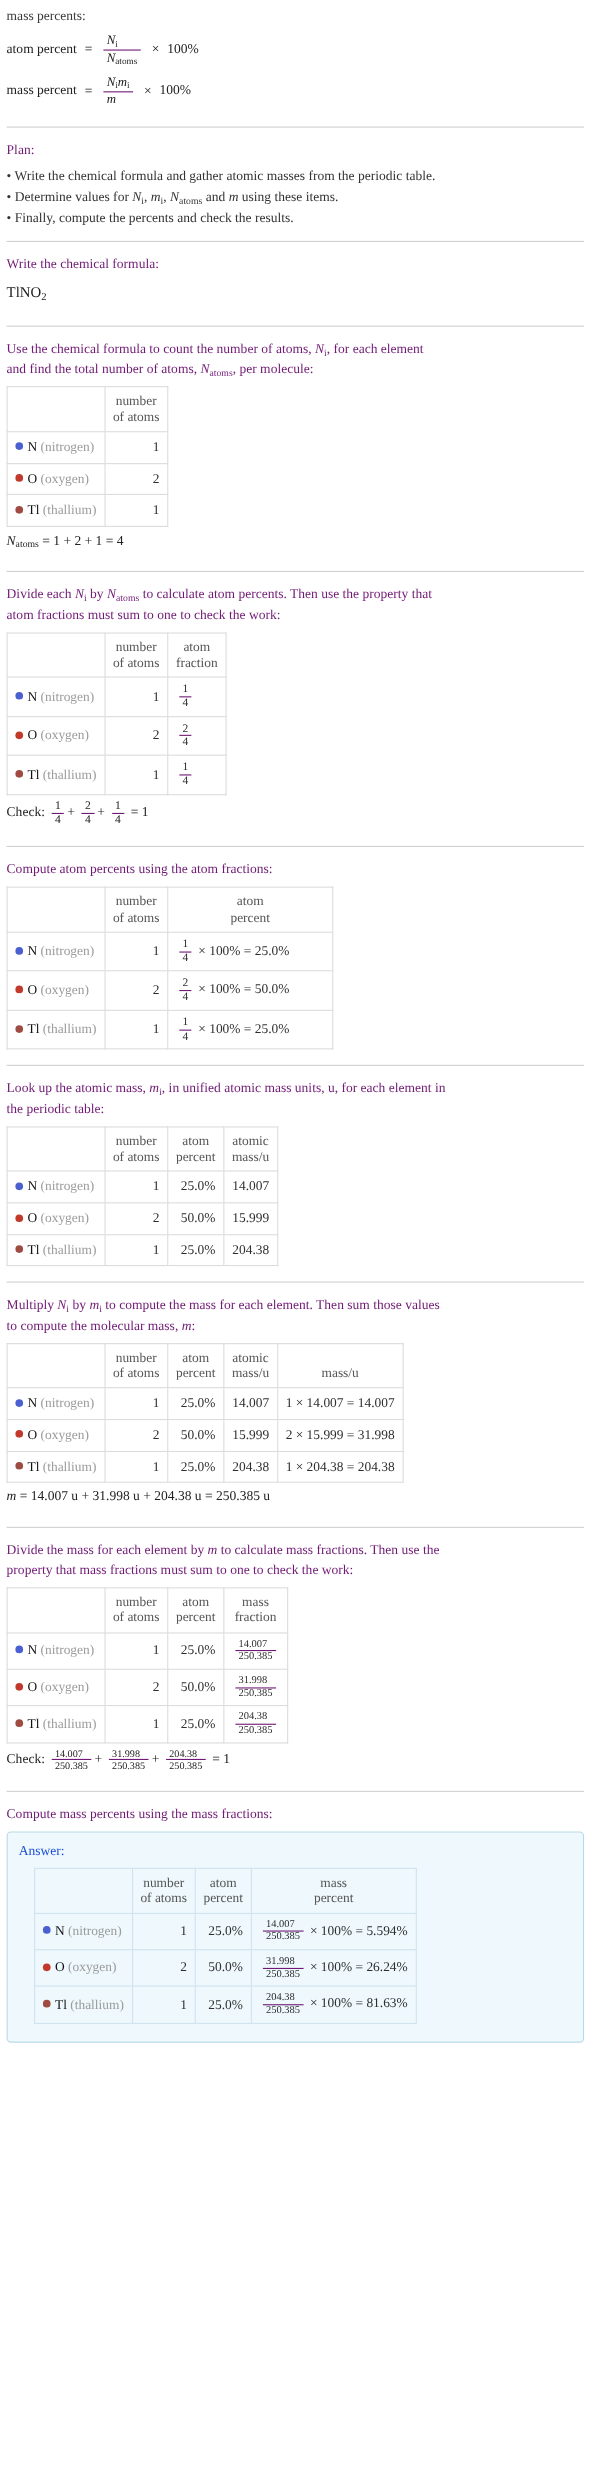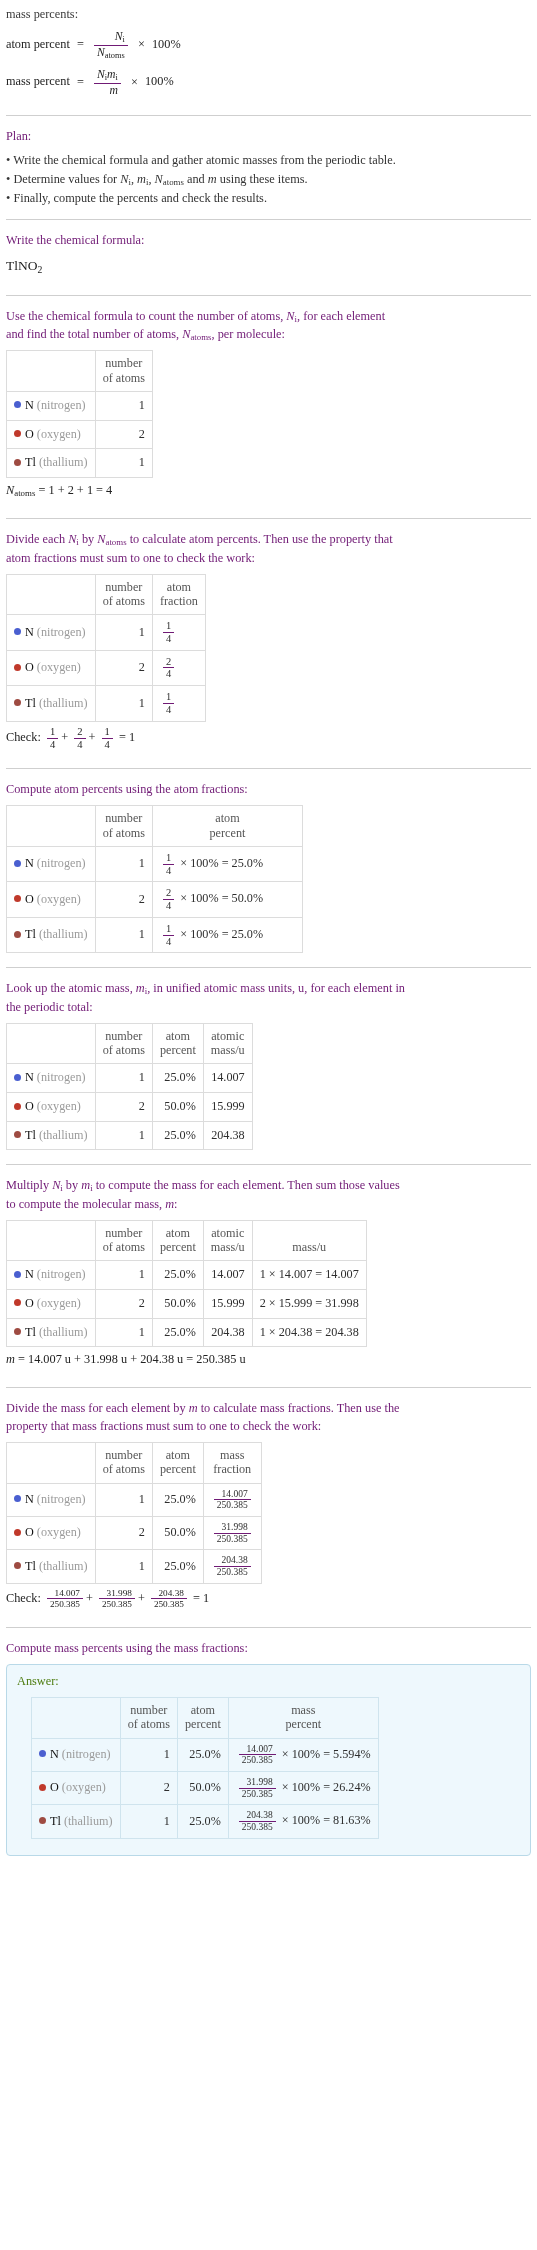--- a/index.html
+++ b/index.html
@@ -21,21 +21,21 @@
   .prompt.dark { color:#3a3a3a; }
   .blk { margin: 4px 0 8px 0; color:#222; }
   .plan-line { margin: 1px 0; color:#333; }
 
   
   .mi { font-style: italic; font-family:"Liberation Serif", serif; }
   .sub { font-size: 0.72em; vertical-align: -0.28em; font-style: normal; }
   .frac {
     display: inline-block;
     vertical-align: middle;
-    text-align: right;
+    text-align: left;
     line-height: 1.12;
     margin: 0 3px;
     font-size: 0.95em;
   }
   .frac .num { display:block; padding: 0 3px; }
   .frac .den { display:block; border-top: 1px solid #701a75; padding: 0 3px; }
   .frac.small { font-size: 0.86em; }
   .op { margin: 0 4px; }
 
   
@@ -72,21 +72,21 @@
   .sym { color:#111; }
   .nm { color:#9b9b9b; }
 
   .answer-box {
     border: 1px solid #b9d9e8;
     background: #eef8fd;
     border-radius: 4px;
     padding: 8px 10px 12px 10px;
     margin-top: 6px;
   }
-  .answer-label { color:#4d7c0f; margin-bottom: 2px; }
+  .answer-label { color:#1d4ed8; margin-bottom: 2px; }
   .answer-box table.grid td, .answer-box table.grid th { border-color:#cfe4ee; }
   .hdr-wide { min-width: 150px; }
   .nowrap { white-space: nowrap; }
 </style>
 </head>
 <body>
 
 <div class="page">
 
   <div class="step">
@@ -247,21 +247,21 @@
     </tbody>
       </table>
   </div>
 
   <div class="divider"></div>
 
   <div class="step">
     <div class="prompt">
       <span>Look up the atomic mass, </span><span class="mi">m</span><span class="sub">i</span><span>, in unified atomic mass units, u, for each element in</span>
     </div>
-    <div class="prompt" style="margin-top:-6px">the periodic total:</div>
+    <div class="prompt" style="margin-top:-6px">the periodic table:</div>
 
     <table class="grid">
       <tbody>
           <tr>
         <th class="corner"></th>
         <th><span>number</span><br><span>of atoms</span></th>
         <th><span>atom</span><br><span>percent</span></th>
         <th><span>atomic</span><br><span>mass/u</span></th>
       </tr>
       <tr>

